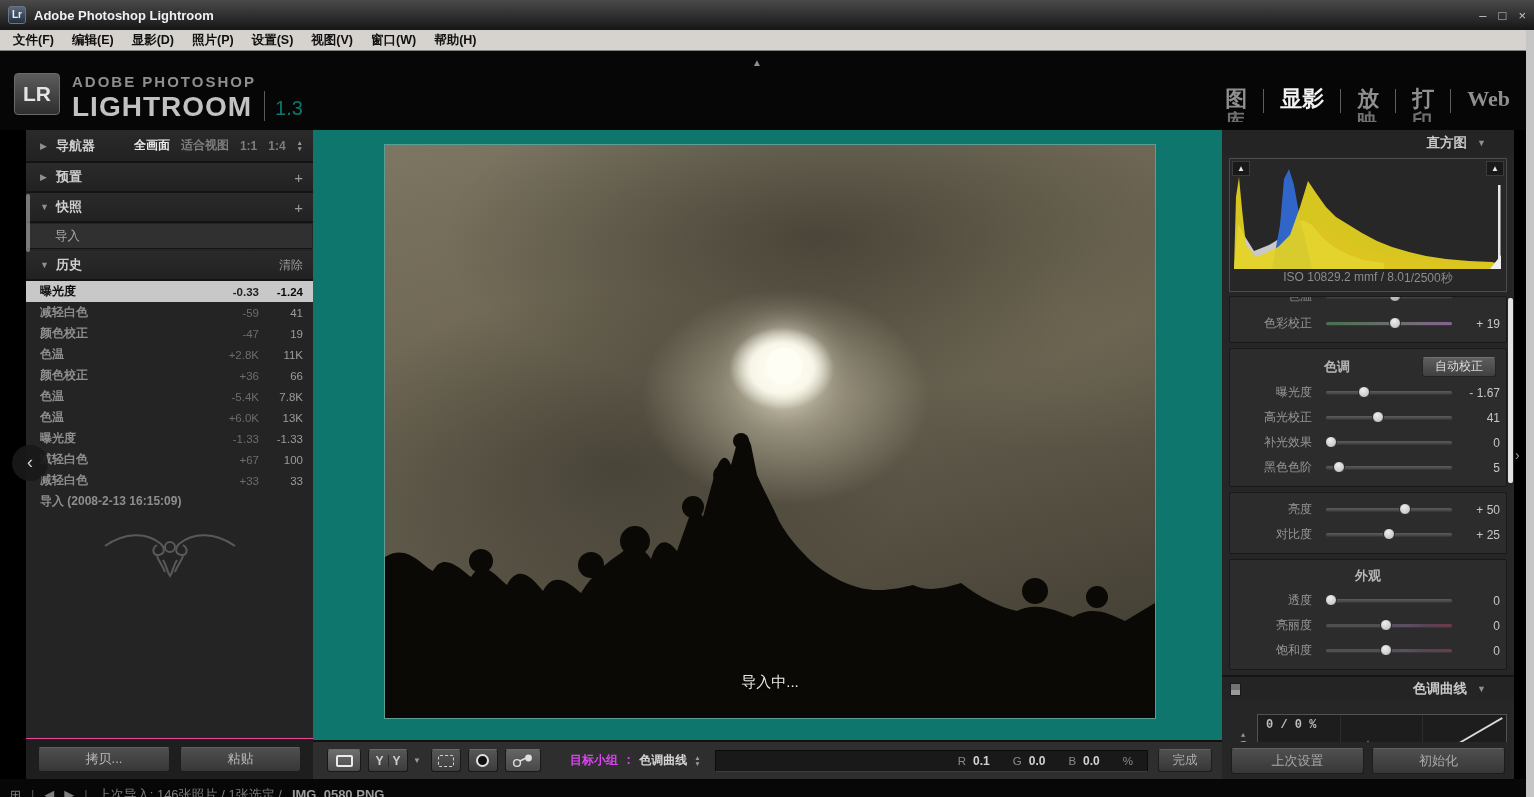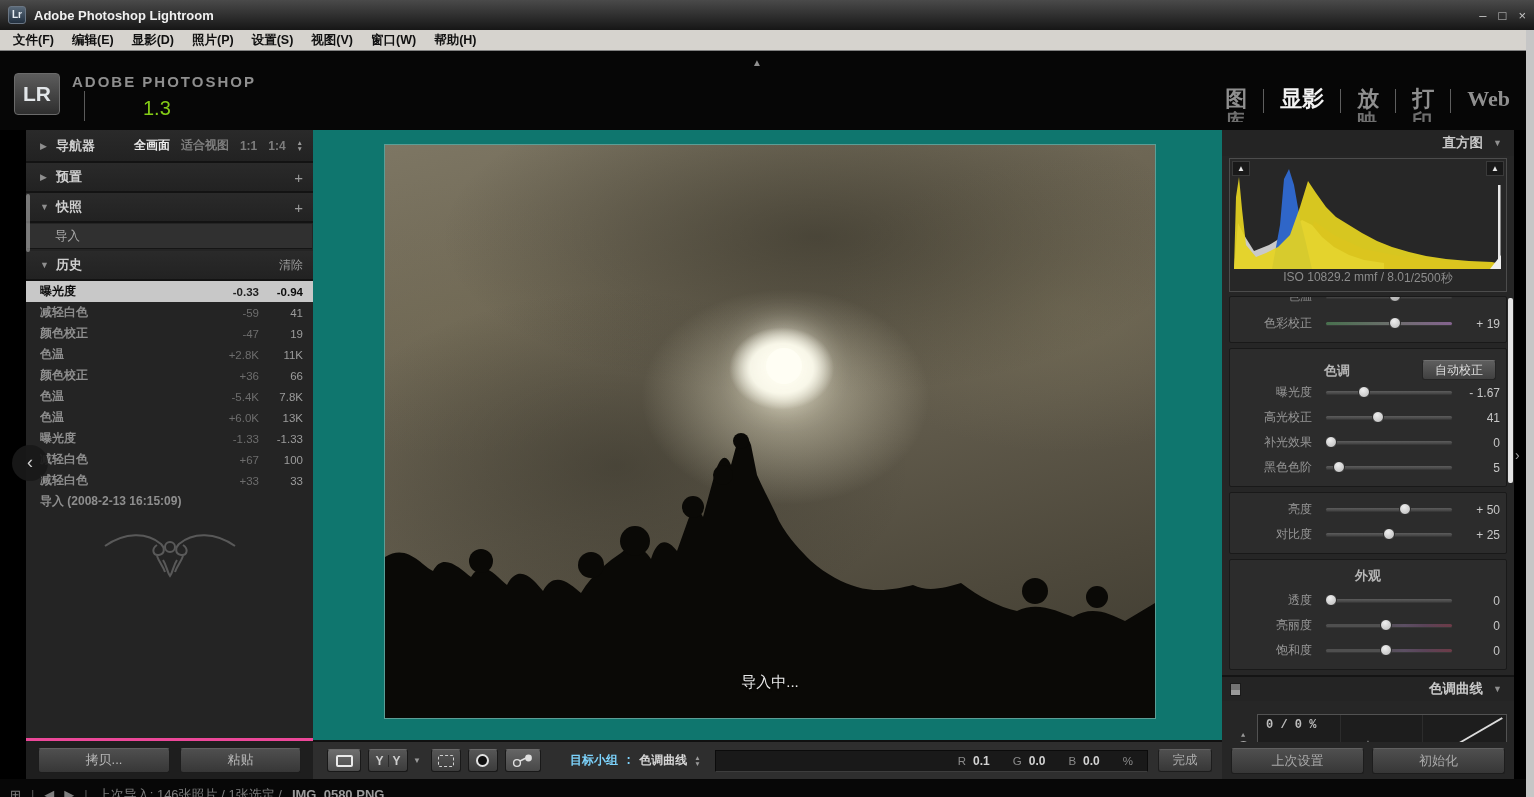--- a/index.html
+++ b/index.html
@@ -27,21 +27,21 @@
   #header { left:0; top:51px; width:1534px; height:79px; background:#060606; }
   #top-collapse { left:752px; top:6px; color:#8f8f8f; font-size:10px; }
   #logo { left:14px; top:22px; display:flex; align-items:flex-start; }
   #logo .lrbox { width:46px; height:42px; border:1px solid #6a6a6a; border-radius:4px;
     background:linear-gradient(#5c5c5c,#2e2e2e); color:#e2e6e9; font:bold 21px/40px "Liberation Sans",sans-serif;
     text-align:center; margin-right:12px; }
   #logo .l1 { color:#8f8f8f; font-size:15px; letter-spacing:2px; font-weight:bold; }
   #logo .l2row { display:flex; align-items:flex-end; }
   #logo .l2 { color:#c2c2c2; font-size:28px; letter-spacing:1px; font-weight:bold; line-height:28px; }
   #logo .vsep { width:1px; height:30px; background:#5a5a5a; margin:0 10px 0 12px; }
-  #logo .ver { color:#84cc16; font-size:20px; line-height:26px;margin-left:48px; }
+  #logo .ver { color:#0f766e; font-size:20px; line-height:26px; }
 
   #modules { right:24px; top:36px; display:flex; align-items:flex-start; }
   .mod { display:flex; flex-direction:column; align-items:flex-start; height:36px; overflow:hidden; cursor:pointer; }
   .mod .ml1 { font-family:"Liberation Serif","DejaVu Serif",serif; font-weight:bold; font-size:22px;
     line-height:24px; color:#8f8f8f; white-space:nowrap; }
   .mod.active .ml1 { color:#f2f2f2; }
   .mod .ml2 { font-family:"Liberation Serif","DejaVu Serif",serif; font-weight:bold; font-size:20px;
     line-height:20px; color:#6f6f6f; height:11px; overflow:hidden; }
   .modsep { width:1px; height:24px; background:#5e5e5e; margin:2px 16px 0; }
 
@@ -72,21 +72,21 @@
   .hrow .hl { flex:1; color:#8e8e8e; font-size:12px; font-weight:bold;
     white-space:nowrap; overflow:hidden; }
   .hrow .v1 { width:48px; text-align:right; color:#6d6d6d; font-size:11.5px; }
   .hrow .v2 { width:44px; text-align:right; color:#9c9c9c; font-size:11.5px; }
   .hrow.selected { background:#c8c8c8; }
   .hrow.selected .hl { color:#0d0d0d; }
   .hrow.selected .v1 { color:#222; font-weight:bold; }
   .hrow.selected .v2 { color:#0d0d0d; font-weight:bold; }
   #flourish { display:block; margin:16px auto 0; opacity:.4; }
   #lp-bottom { left:0; top:608px; width:287px; height:41px; background:#1e1e1e;
-    border-top:3px solid #ec4899; display:flex; align-items:center; gap:10px; padding:0 12px; position:absolute; }
+    border-top:1px solid #ec4899; display:flex; align-items:center; gap:10px; padding:0 12px; position:absolute; }
   .btn { background:linear-gradient(#4f4f4f,#373737); border:1px solid #1d1d1d; border-top-color:#606060;
     border-radius:3px; color:#b9b9b9; font-size:13px; display:flex; align-items:center; justify-content:center; cursor:pointer; }
   #lp-bottom .btn { height:25px; }
   #copy-btn { width:133px; } #paste-btn { width:122px; }
 
   
   #content { left:313px; top:130px; width:909px; height:610px; background:#0f766e; }
   #photo { left:72px; top:15px; width:770px; height:573px; outline:1px solid rgba(235,235,225,.35);
     background:
       radial-gradient(ellipse 70px 55px at 51.5% 39%, rgba(255,255,250,.98), rgba(255,255,242,.88) 45%, rgba(244,240,214,0) 75%),
@@ -113,36 +113,36 @@
   #tool-ba { width:40px; color:#cdcdcd; font:bold 12px/1 "Liberation Sans",sans-serif; }
   #tool-ba i { font-style:normal; padding:0 4px; }
   #tool-ba i + i { border-left:1px solid #2a2a2a; }
   .tcaret { color:#9a9a9a; font-size:8px; margin:0 10px 0 -2px; }
   #tool-crop { width:30px; }
   #tool-crop i { width:16px; height:12px; border:1px dashed #d0d0d0; border-radius:2px; display:block; }
   #tool-redeye { width:30px; }
   #tool-redeye i { width:13px; height:13px; border-radius:50%; border:2px solid #e2e2e2; background:#101010; display:block; }
   #tool-spot { width:36px; background:linear-gradient(#646464,#484848); }
   #target-group { display:flex; align-items:center; gap:7px; margin:0 14px 0 22px; white-space:nowrap; }
-  #target-group .tg1 { color:#7dd3fc; font-size:12px; font-weight:bold;font-family:Liberation Mono, monospace; }
+  #target-group .tg1 { color:#d946ef; font-size:12px; font-weight:bold;font-family:Liberation Mono, monospace; }
   #target-group .tg2 { color:#d6d6d6; font-size:12px; font-weight:bold; }
   .stepper { display:inline-flex; flex-direction:column; align-items:center; color:#9a9a9a;
     font-size:6.5px; line-height:5.5px; }
   #rgb-bar { flex:1; height:22px; background:#191919; border:1px solid #0b0b0b; border-bottom-color:#3d3d3d;
     display:flex; align-items:center; justify-content:flex-end; padding-right:14px; gap:7px; }
   #rgb-bar .cl { color:#8a8a8a; font-size:11.5px; }
   #rgb-bar .cv { color:#d2d2d2; font-size:12px; font-weight:bold; margin-right:16px; }
   #rgb-bar .cu { color:#8a8a8a; font-size:11.5px; margin-right:0; }
   #done-btn { width:54px; height:23px; margin-left:10px; font-size:12.5px; color:#adadad;font-family:Liberation Mono, monospace; }
 
   
   #right-panel { left:1222px; top:130px; width:292px; height:649px; background:#262626; }
   #rp-scrollthumb { right:1px; top:168px; width:5px; height:185px; background:#e3e3e3; border-radius:2px; position:absolute; z-index:4; }
   .rhead { height:26px; display:flex; align-items:center; justify-content:flex-end; gap:10px;
-    padding:0 12px; background:#242424; }
+    padding:0 28px; background:#242424; }
   .rhead .rtitle { color:#c9c9c9; font-size:13.5px; font-weight:bold; }
   .rhead .dtri { color:#8f8f8f; font-size:9px; }
   #histo-box { margin:2px 7px 0; height:134px; background:#272727; border:1px solid #4c4c4c; position:relative; }
   .clipbox { position:absolute; top:2px; width:18px; height:15px; background:#191919; border:1px solid #3a3a3a;
     color:#e8e8e8; font-size:8px; line-height:14px; text-align:center; }
   .clipbox.l { left:2px; } .clipbox.r { right:2px; }
   #histo-svg { position:absolute; left:4px; top:4px; }
   #histo-info { position:absolute; left:0; bottom:4px; width:100%; display:flex; padding:0 12px;
     justify-content:center; color:#8c8c8c; font-size:12px; }
   .groupbox { margin:5px 7px 0; background:#2c2c2c; border:1px solid #191919; border-radius:2px; padding:4px 6px 6px; }
@@ -150,21 +150,21 @@
   .srow .slabel { width:84px; text-align:right; color:#969696; font-size:12px; padding-right:8px; white-space:nowrap; }
   .strack { flex:1; height:3px; background:linear-gradient(#5d5d5d,#434343); border-radius:2px;
     position:relative; margin:0 6px; box-shadow:0 1px 0 rgba(255,255,255,.06); }
   .strack.track-tint { background:linear-gradient(90deg,#48704e,#6e6e6e 55%,#84638f); }
   .strack.track-rainbow { background:linear-gradient(90deg,#4f4f4f,#4f4f4f 42%,#5c4f63 62%,#5a4358 78%,#6d3b47 100%); }
   .sthumb { position:absolute; top:-5px; width:12px; height:12px; border-radius:50%; margin-left:-6px;
     background:radial-gradient(circle at 40% 30%,#efefef,#b9b9b9); border:1px solid #2c2c2c; cursor:pointer; }
   .sval { width:42px; text-align:right; color:#c6c6c6; font-size:12px; }
   #clipped-row { height:14px; overflow:hidden; }
   #clipped-row .srow { transform:translateY(-13px); opacity:.85; }
-  .gheader { display:flex; align-items:flex-end; height:27px; padding:0 4px; }
+  .gheader { display:flex; align-items:center; height:27px; padding:0 4px; }
   .gheader .gtitle { color:#b7b7b7; font-size:13px; font-weight:bold; margin-left:84px; }
   #auto-btn { margin-left:auto; height:20px; padding:0 12px; font-size:12px; color:#dcdcdc;
     background:linear-gradient(#5e5e5e,#404040); border:1px solid #242424; border-top-color:#707070; border-radius:3px; }
   .ghead-center { text-align:center; color:#b7b7b7; font-size:13px; font-weight:bold; height:24px; line-height:24px; }
   #tc-header { margin-top:5px; border-top:2px solid #141414; position:relative; }
   #tc-toggle { position:absolute; left:8px; top:6px; width:11px; height:13px; background:#9a9a9a;
     border:1px solid #1a1a1a; box-shadow:inset 0 6px 0 rgba(0,0,0,.25); }
   #tc-box { margin:13px 7px; height:66px; display:flex;font-family:Liberation Mono, monospace; }
   #tc-left { width:28px; display:flex; flex-direction:column; align-items:center; justify-content:center; gap:2px; color:#9a9a9a; }
   #tc-left .tcar { font-size:7px; }
@@ -210,20 +210,21 @@
   <span class="mitem">帮助(H)</span>
 </div>
 
 <div id="header" class="abs">
   <span id="top-collapse" class="abs">▲</span>
   <div id="logo" class="abs">
     <span class="lrbox">LR</span>
     <span>
       <span class="l1">ADOBE PHOTOSHOP</span>
       <span class="l2row">
+        <span class="l2">LIGHTROOM</span>
         <span class="vsep"></span>
         <span class="ver">1.3</span>
       </span>
     </span>
   </div>
   <div id="modules" class="abs">
     <span class="mod">
       <span class="ml1">图</span>
       <span class="ml2">库</span>
     </span>
@@ -289,21 +290,21 @@
   <div class="sec" id="hist-sec">
     <span class="tri">▼</span>
     <span class="stitle">历史</span>
     <span class="clear">清除</span>
   </div>
 
   <div>
     <div class="hrow selected">
       <span class="hl">曝光度</span>
       <span class="v1">-0.33</span>
-      <span class="v2">-0.94</span>
+      <span class="v2">-1.24</span>
     </div>
     <div class="hrow">
       <span class="hl">减轻白色</span>
       <span class="v1">-59</span>
       <span class="v2">41</span>
     </div>
     <div class="hrow">
       <span class="hl">颜色校正</span>
       <span class="v1">-47</span>
       <span class="v2">19</span>

